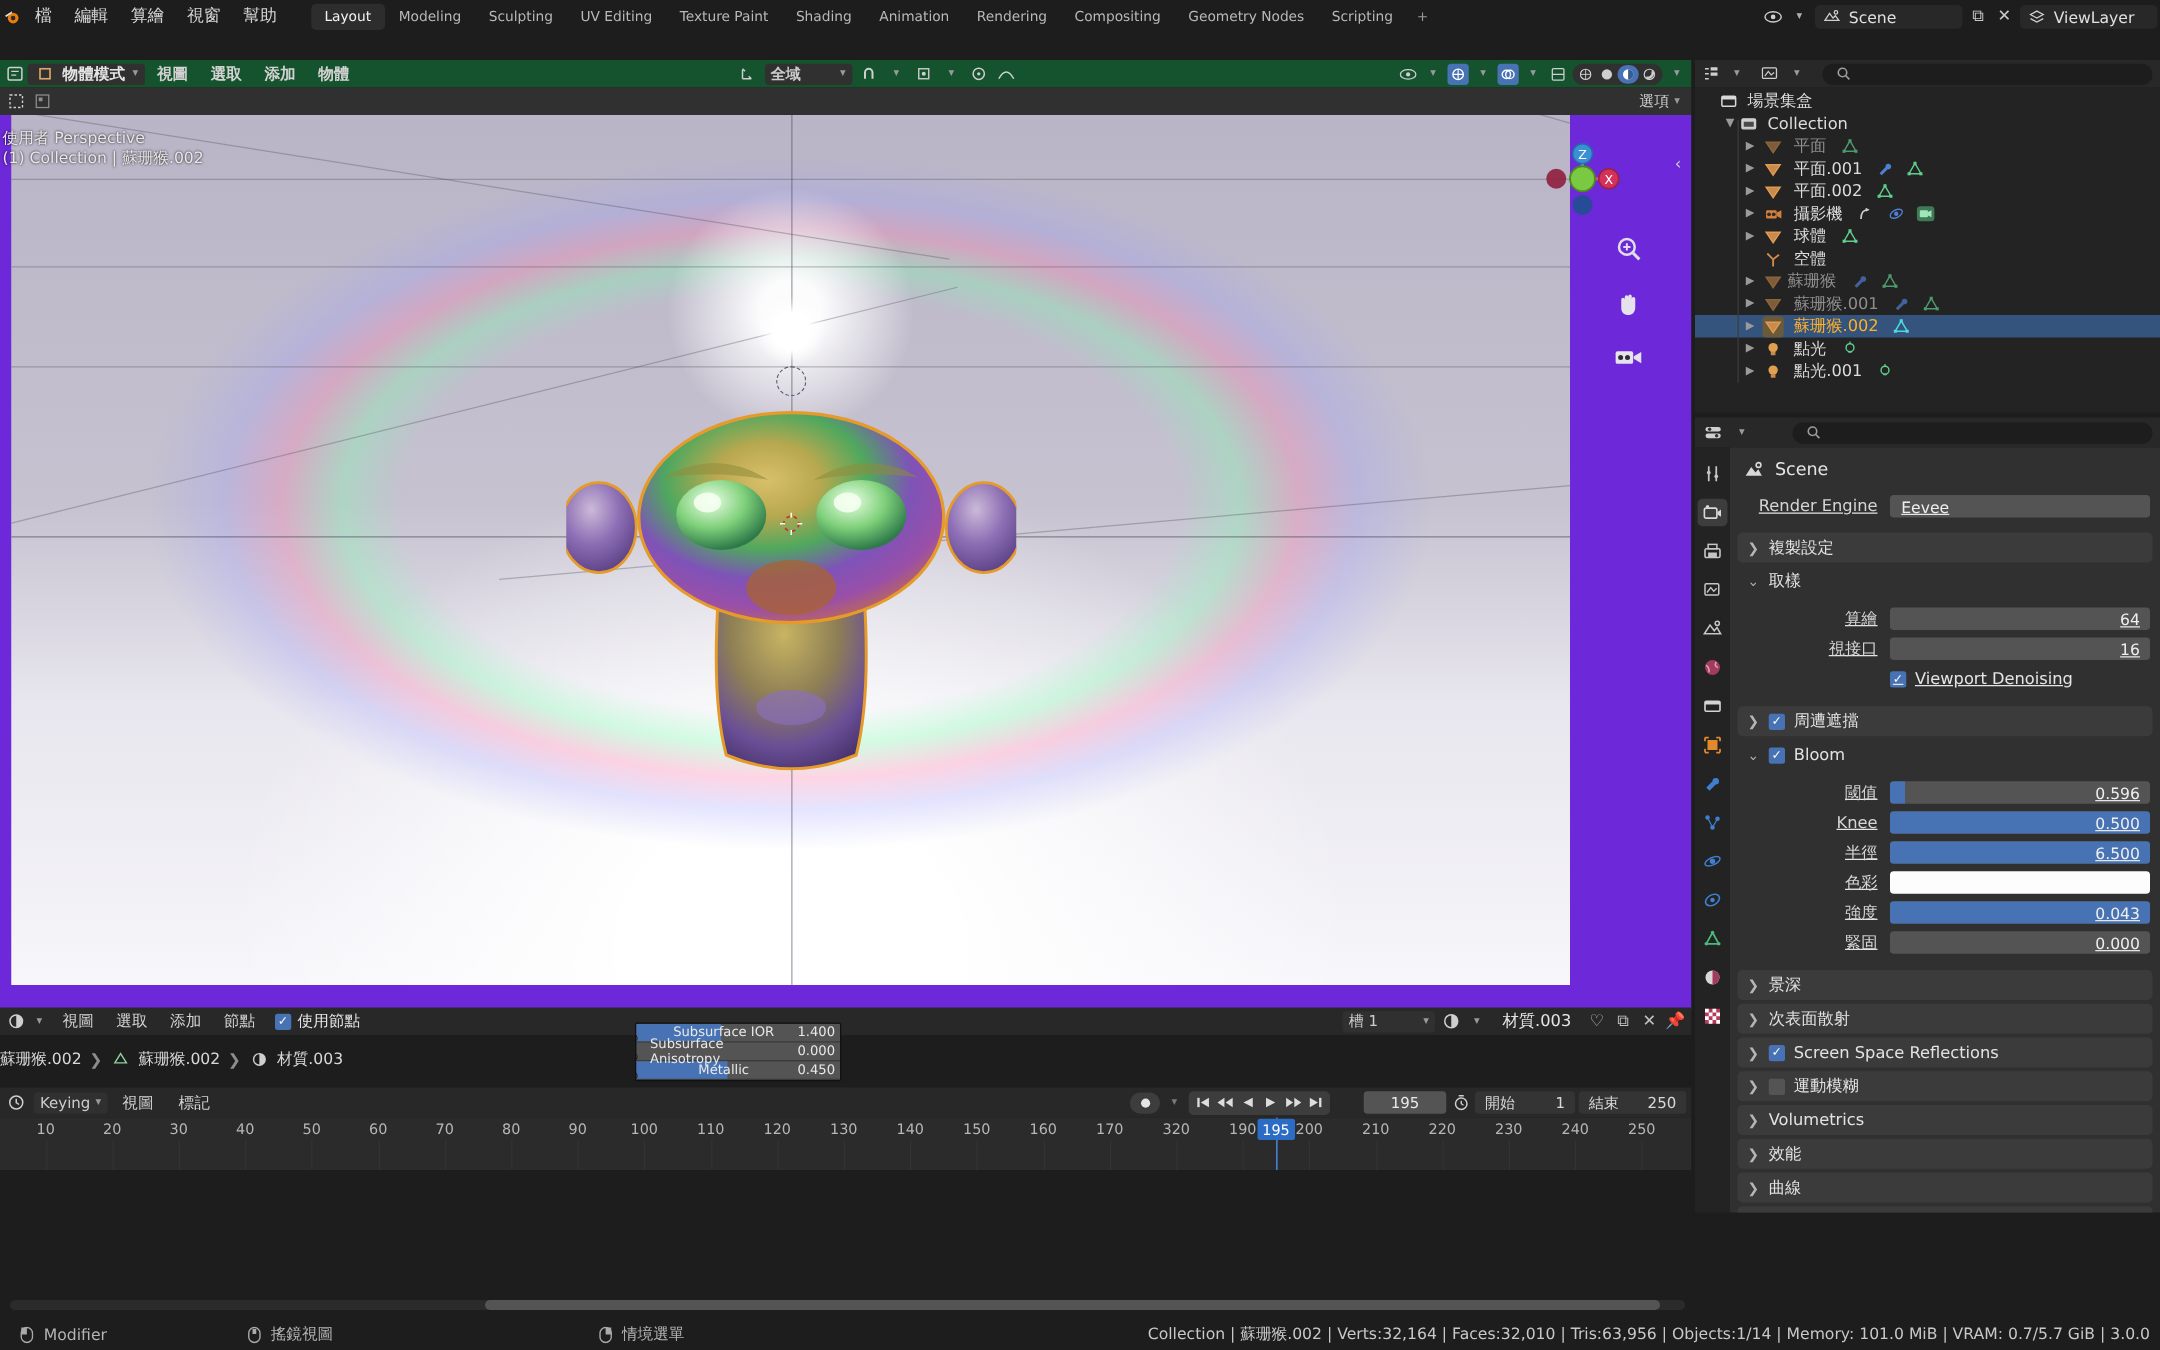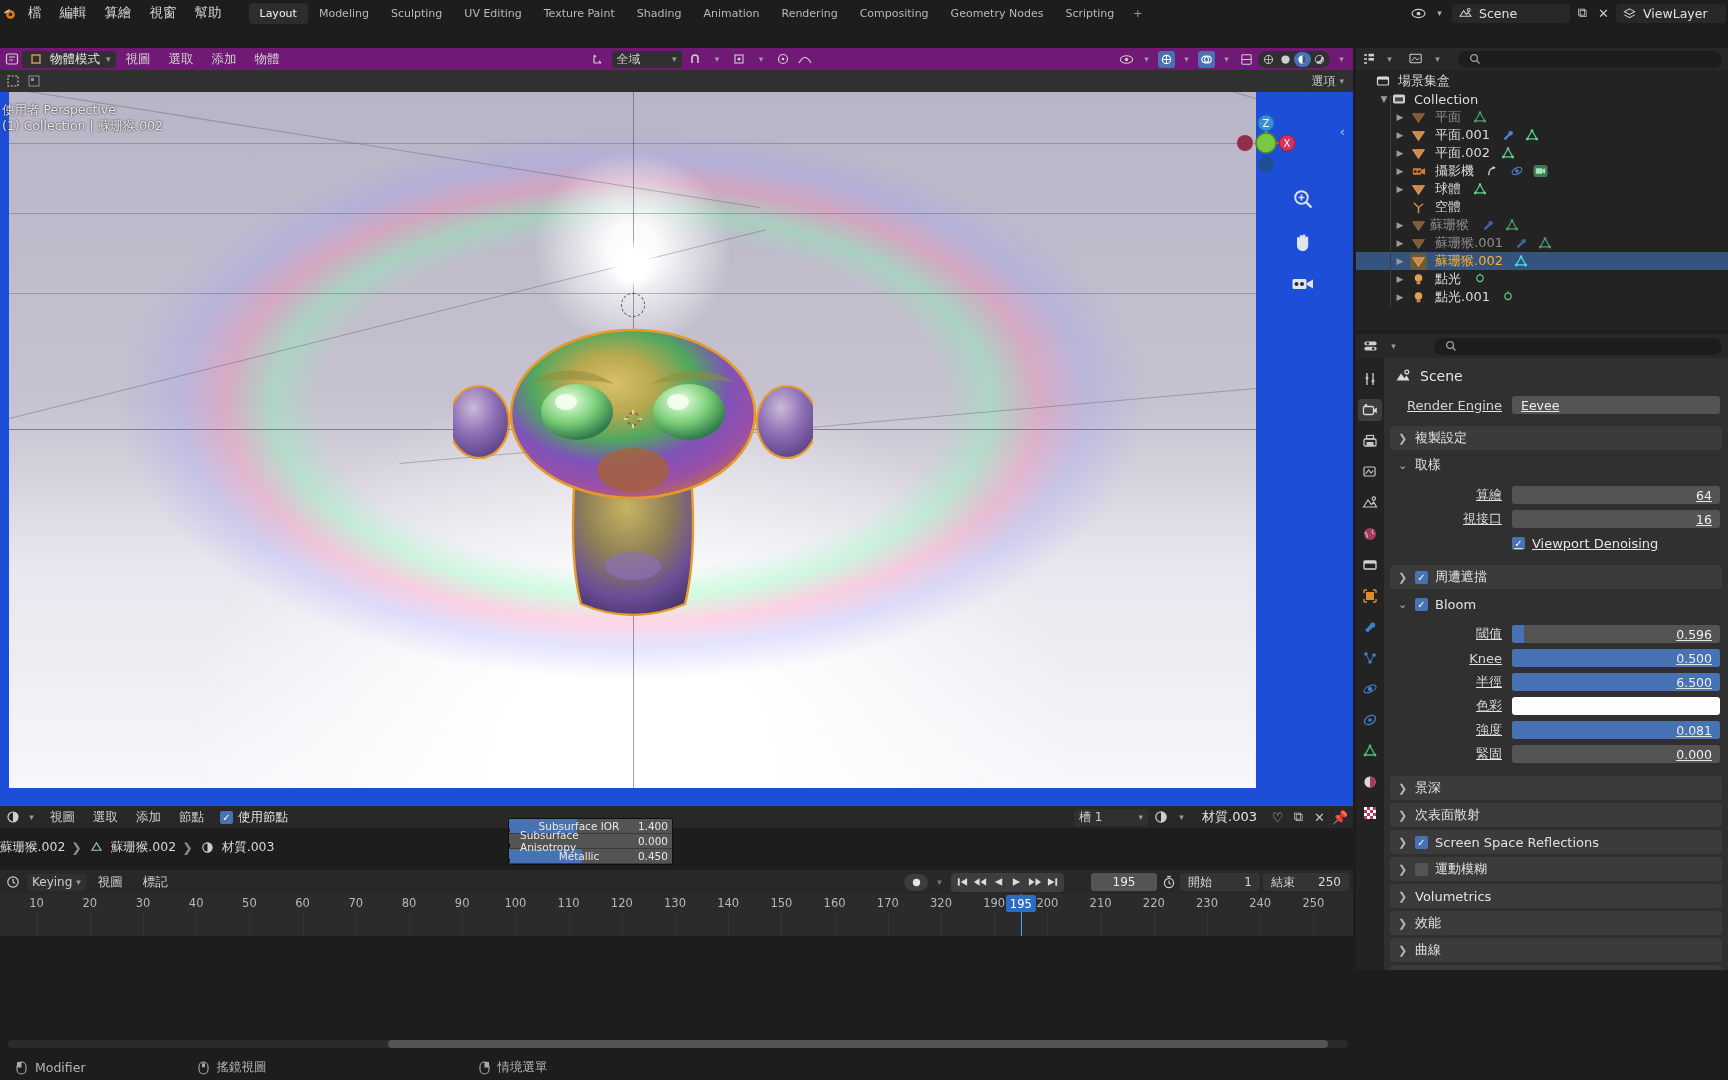--- a/index.html
+++ b/index.html
@@ -15,39 +15,39 @@
   .wslist { display:flex; align-items:center; margin-left:18px; }
   .ws { padding:4px 11px; font-size:11px; color:#b9b9b9; border-radius:4px; white-space:nowrap;}
   .ws.active { background:#2d2d2d; color:#f2f2f2; }
   .ws.plus { color:#9a9a9a; padding:4px 8px;}
   .tb-right { margin-left:auto; display:flex; align-items:center; gap:4px; padding-right:2px;}
   .scenefield { display:flex; align-items:center; background:#282828; border-radius:4px; height:19px; padding:0 5px; gap:5px;}
   .scenefield .lbl { font-size:12.5px; color:#e0e0e0;}
   .mini { width:17px;height:17px;display:inline-flex;align-items:center;justify-content:center;}
 
   
-  .vp-header { position:absolute; left:0; top:48px; width:1353px; height:22px; background:#701a75;
-    display:flex; align-items:center; gap:2px; }
+  .vp-header { position:absolute; left:0; top:48px; width:1353px; height:22px; background:#14532d;
+    display:flex; align-items:center; gap:2px;font-weight:bold; }
   .vp-header .mode { display:flex;align-items:center;background:#303030;border-radius:3px;height:17px;
     padding:0 5px; gap:6px; font-size:12.5px; margin-left:0px;}
   .vpm { padding:2px 8px; font-size:12.5px; color:#d2d2d2;}
   .vp-h-right { margin-left:auto; display:flex; align-items:center; gap:3px; padding-right:3px;}
   .pill { background:#303030; border-radius:3px; height:17px; display:flex; align-items:center;
      padding:0 5px; gap:4px; font-size:12px; color:#ccc;}
   .shademodes{ display:flex; background:#303030;border-radius:9px;height:17px;align-items:center;padding:0 2px;}
   .shademodes i{ width:17px;height:15px;display:inline-flex;align-items:center;justify-content:center;
      border-radius:8px;font-style:normal;}
   .shademodes i.on{ background:#4772b3; }
 
   
   .vp-toolrow { position:absolute; left:0; top:70px; width:1353px; height:22px; background:#303030;
     display:flex;align-items:center;gap:4px;padding-left:4px;}
 
   
-  .viewport { position:absolute; left:0; top:92px; width:1353px; height:716px; background:#1d4ed8; overflow:hidden;}
+  .viewport { position:absolute; left:0; top:92px; width:1353px; height:716px; background:#6d28d9; overflow:hidden;}
   .render { position:absolute; left:9px; top:-4px; width:1247px; height:700px;
     background:
       radial-gradient(circle at 50% 23%, rgba(255,255,255,0.95) 0 3%, rgba(255,255,255,0.0) 12%),
       radial-gradient(ellipse 48% 46% at 50% 45%, rgba(255,255,255,0.0) 52%, rgba(120,255,170,0.30) 60%, rgba(255,120,170,0.30) 68%, rgba(150,150,255,0.25) 76%, rgba(255,255,255,0) 86%),
       radial-gradient(ellipse 60% 90% at 50% 95%, rgba(255,255,255,0.98) 0 18%, rgba(255,255,255,0) 60%),
       linear-gradient(#b9b4c6 0%, #c6c2d0 45%, #e8e6ee 68%, #f7f6fa 100%);
     overflow:hidden;}
   .gridline { position:absolute; background:rgba(80,80,90,0.35); }
   .horizon { position:absolute; left:0; right:0; top:341px; height:1px; background:rgba(70,70,85,0.55);}
   .vline { position:absolute; left:50%; top:0; bottom:0; width:1px; background:rgba(70,70,85,0.5);}
@@ -1157,21 +1157,21 @@
         </div>
       </div>
       <div class="prow">
         <span class="lab">色彩</span>
         <div class="colorswatch"></div>
       </div>
       <div class="prow">
         <span class="lab">強度</span>
         <div class="val">
           <span class="bar" style="width:100%"></span>
-          <span class="txt">0.081</span>
+          <span class="txt">0.043</span>
         </div>
       </div>
       <div class="prow">
         <span class="lab">緊固</span>
         <div class="val">
           <span class="bar" style="width:0%"></span>
           <span class="txt">0.000</span>
         </div>
       </div>
     </div>
@@ -1234,15 +1234,16 @@
     </span>
     <span class="item" style="margin-left:210px;">
       <span class="kbd">
         <svg width="11" height="14" viewBox="0 0 11 14">
             <rect x="1" y="1" width="9" height="12" rx="4.5" fill="none" stroke="#aaa" stroke-width="1.1"></rect>
             <path d="M5.5 1 h4.5 v5.5 H5.5Z" fill="#aaa"></path>
           </svg>
         </span>
       <span>情境選單</span>
     </span>
+    <span class="right">Collection | 蘇珊猴.002 | Verts:32,164 | Faces:32,010 | Tris:63,956 | Objects:1/14 | Memory: 101.0 MiB | VRAM: 0.7/5.7 GiB | 3.0.0</span>
   </div>
 
 </div>
 
 </body></html>

